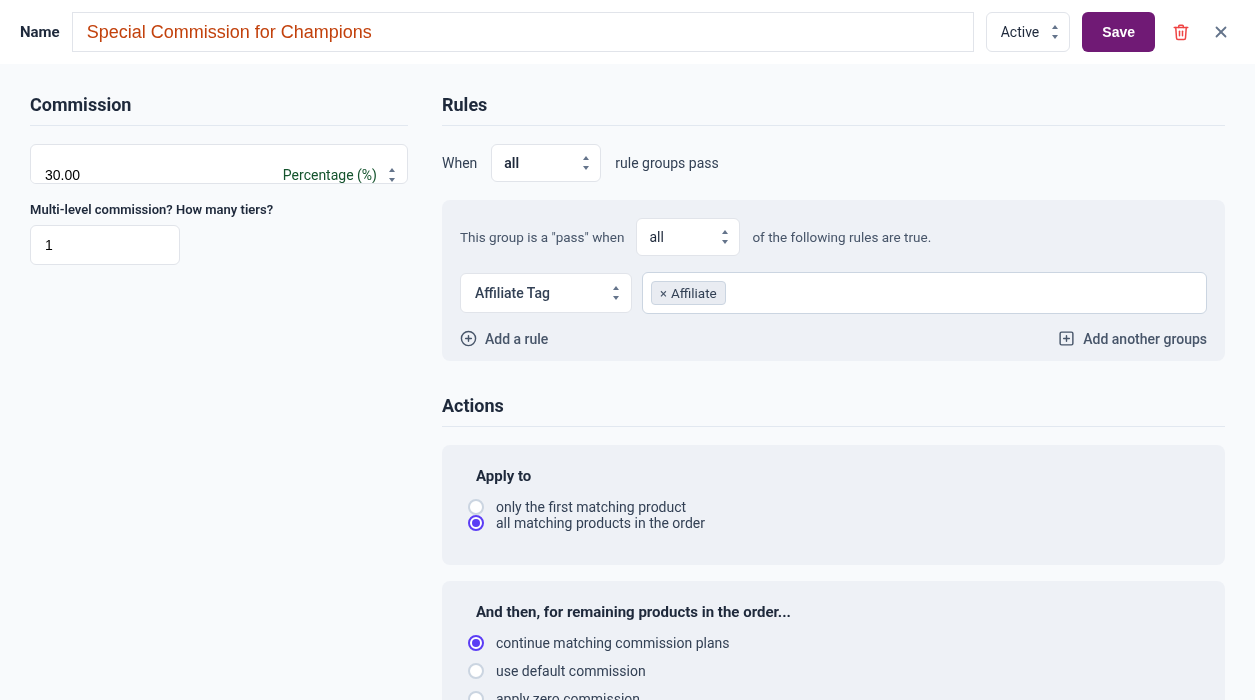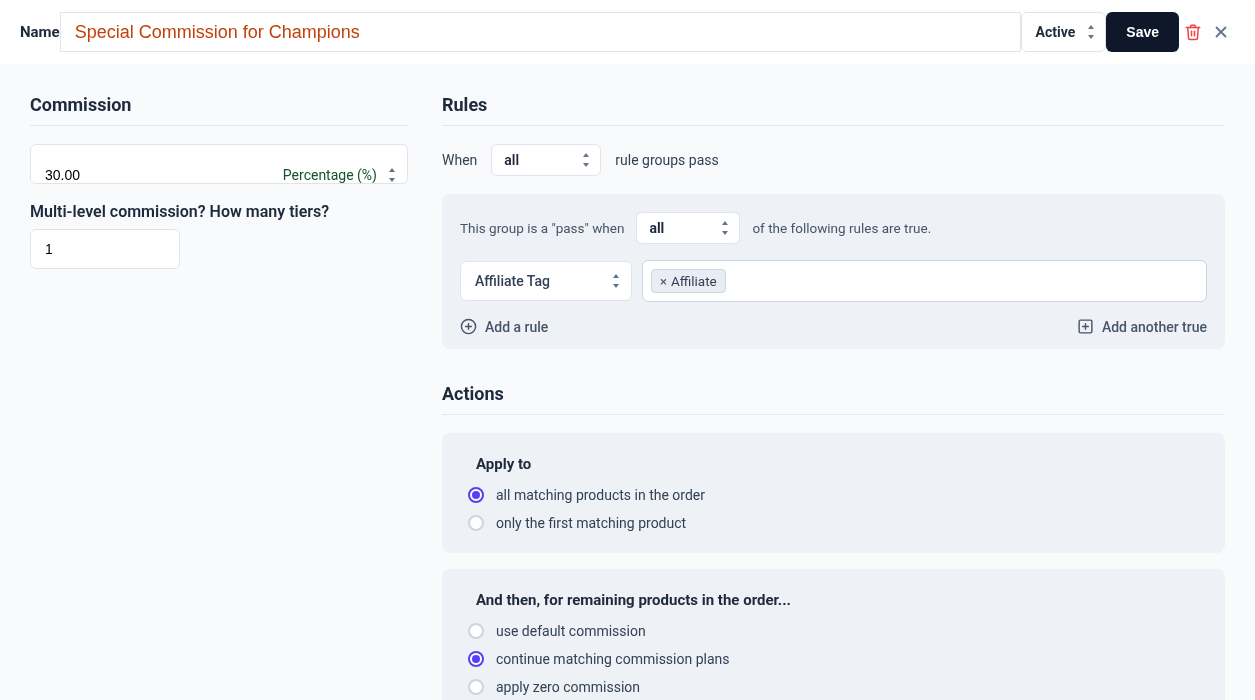--- a/index.html
+++ b/index.html
@@ -7,20 +7,21 @@
     font-family: -apple-system, BlinkMacSystemFont, "Segoe UI", Roboto, sans-serif;
     font-size: 14px;
     color: #1e293b;
     background: #fff;
     width: 1255px;
   }
   .topbar {
     display: flex;
     align-items: center;
     padding: 12px 20px;
+    gap: 12px;
     background: #fff;
   }
   .topbar-label {
     font-weight: 700;
     color: #1e293b;
     font-size: 15px;
   }
   .name-input {
     flex: 1;
     height: 40px;
@@ -40,23 +41,22 @@
     height: 40px;
     border: 1px solid #e1e4ea;
     border-radius: 6px;
     padding: 0 30px 0 14px;
     background: #fff;
     font-size: 14px;
     color: #1e293b;
     cursor: pointer;
     display: flex;
     align-items: center;
-    font-weight: bold;
-  }
-  .select.small { height: 32px; padding: 0 30px 0 12px; }
+  }
+  .select.small { height: 38px; padding: 0 30px 0 12px; }
   .caret {
     position: absolute;
     right: 10px;
     width: 10px;
     height: 14px;
     pointer-events: none;
     color: #64748b;
   }
   .caret::before, .caret::after {
     content: "";
@@ -66,21 +66,21 @@
     border-left: 3px solid transparent;
     border-right: 3px solid transparent;
   }
   .caret::before { top: 0; border-bottom: 4px solid currentColor; }
   .caret::after { bottom: 0; border-top: 4px solid currentColor; }
   .btn-save {
     height: 40px;
     padding: 0 20px;
     border: none;
     border-radius: 6px;
-    background: #0f172a;
+    background: #701a75;
     color: #fff;
     font-weight: 600;
     font-size: 14px;
     cursor: pointer;
   }
   .icon-btn {
     width: 28px; height: 28px;
     display: flex;
     align-items: center;
     justify-content: center;
@@ -127,21 +127,21 @@
     align-items: center;
     padding: 0 30px 0 14px;
     color: #14532d;
     position: relative;
     cursor: pointer;
   }
   .field-label {
     font-weight: 600;
     color: #1e293b;
     margin: 18px 0 8px 0;
-    font-size: 16px;
+    font-size: 13px;
   }
   .small-input {
     width: 150px;
     height: 40px;
     border: 1px solid #e1e4ea;
     border-radius: 6px;
     padding: 0 14px;
     font-size: 14px;
     outline: none;
     background: #fff;
@@ -352,48 +352,48 @@
               <line x1="8" y1="12" x2="16" y2="12"></line>
             </svg>
           <span>Add a rule</span>
         </div>
         <div class="link-btn">
           <svg width="17" height="17" viewBox="0 0 24 24" fill="none" stroke="currentColor" stroke-width="2" stroke-linecap="round" stroke-linejoin="round">
               <rect x="3" y="3" width="18" height="18" rx="2"></rect>
               <line x1="12" y1="8" x2="12" y2="16"></line>
               <line x1="8" y1="12" x2="16" y2="12"></line>
             </svg>
-          <span>Add another true</span>
+          <span>Add another groups</span>
         </div>
       </div>
     </div>
 
     <div class="section-title" style="margin-top:34px;">Actions</div>
 
     <div class="actions-card">
       <div class="actions-heading">Apply to</div>
+      <div class="radio-row" style="margin-bottom:0;">
+        <span class="radio"></span>
+        <span>only the first matching product</span>
+      </div>
       <div class="radio-row">
         <span class="radio checked"></span>
         <span>all matching products in the order</span>
       </div>
-      <div class="radio-row" style="margin-bottom:0;">
-        <span class="radio"></span>
-        <span>only the first matching product</span>
-      </div>
     </div>
 
     <div class="actions-card">
       <div class="actions-heading">And then, for remaining products in the order...</div>
       <div class="radio-row">
+        <span class="radio checked"></span>
+        <span>continue matching commission plans</span>
+      </div>
+      <div class="radio-row">
         <span class="radio"></span>
         <span>use default commission</span>
-      </div>
-      <div class="radio-row">
-        <span class="radio checked"></span>
-        <span>continue matching commission plans</span>
       </div>
       <div class="radio-row" style="margin-bottom:0;">
         <span class="radio"></span>
         <span>apply zero commission</span>
       </div>
     </div>
 
   </div>
 </div>
 

